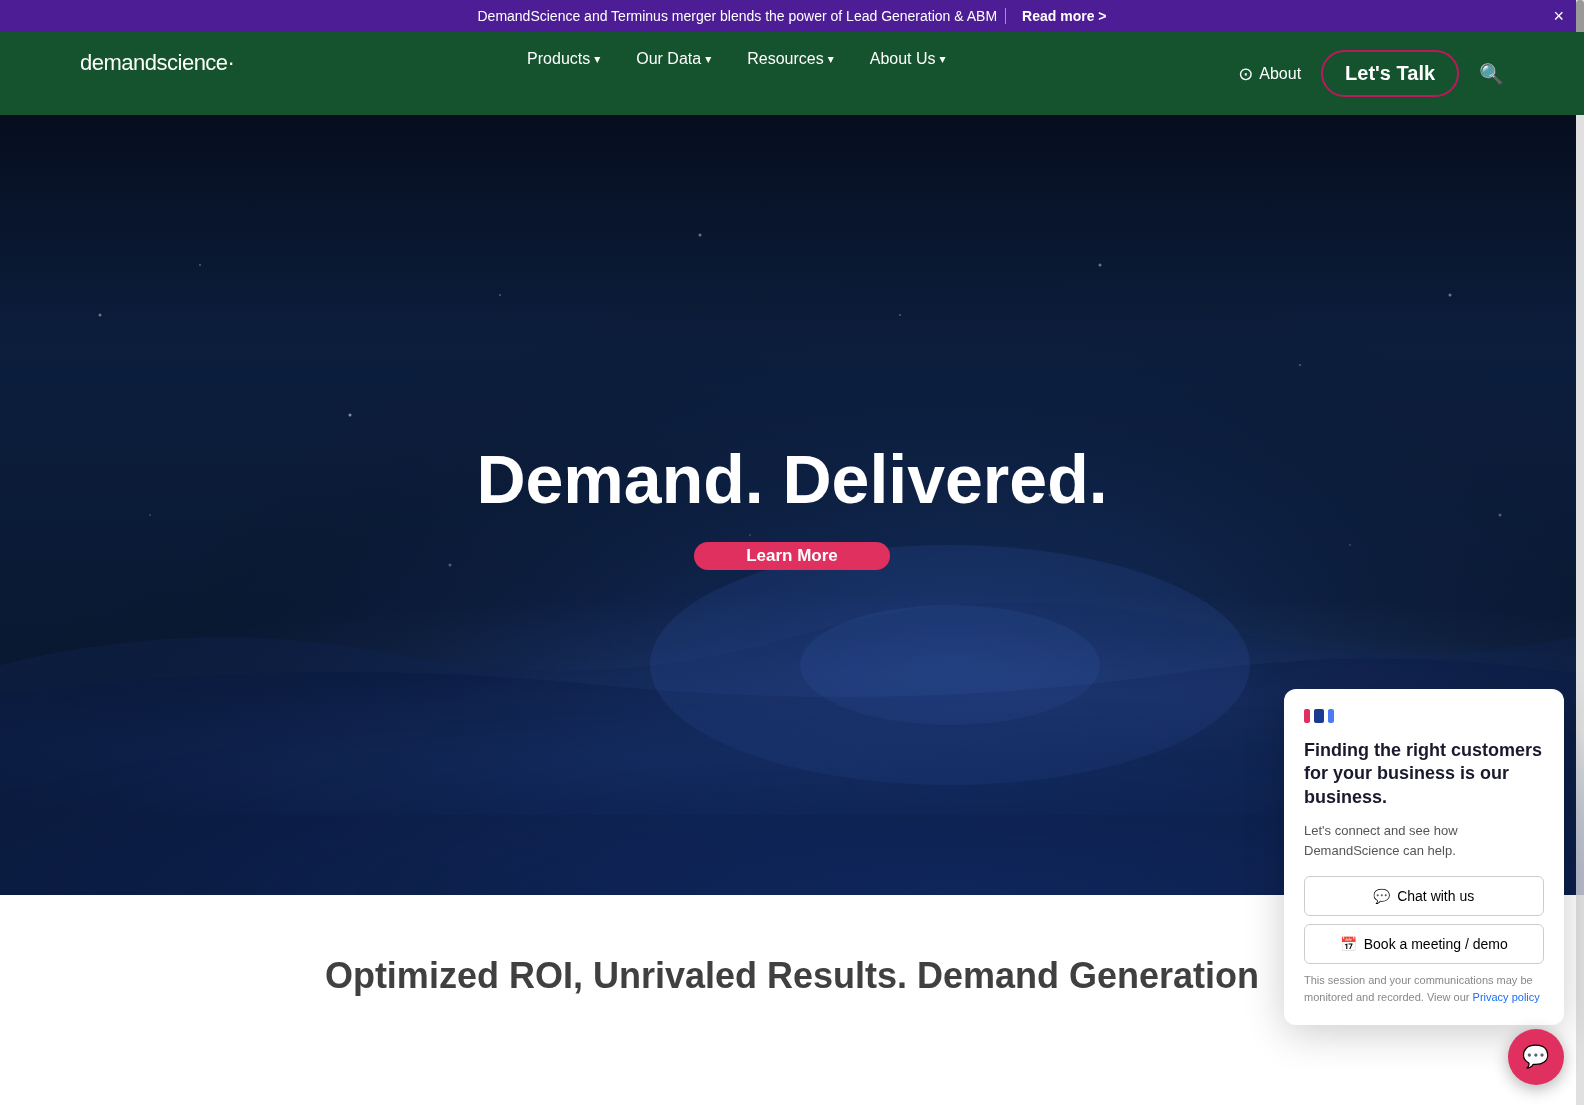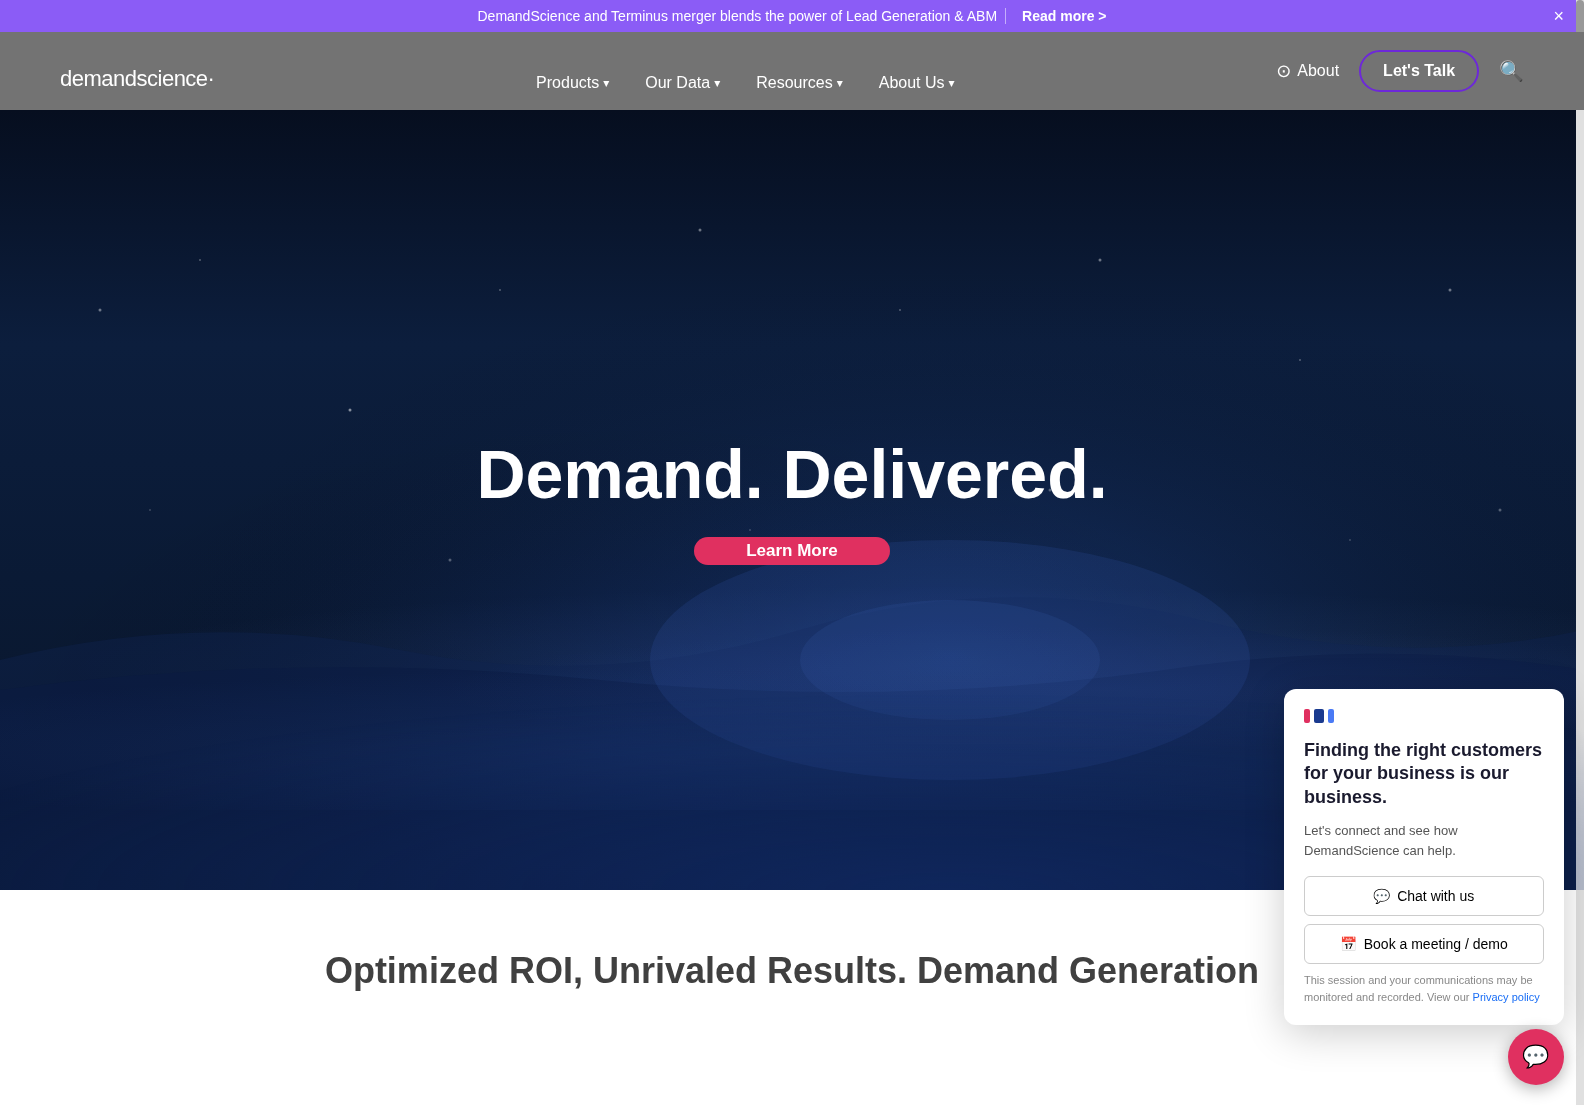--- a/index.html
+++ b/index.html
@@ -1,20 +1,20 @@
 <!DOCTYPE html>
 <html><head>
   <meta charset="utf-8">
   <style>
     * { margin: 0; padding: 0; box-sizing: border-box; }
     body { font-family: -apple-system, BlinkMacSystemFont, 'Segoe UI', sans-serif; overflow-x: hidden; }
 
     
     .announcement-bar {
-      background: #8b5cf6;
+      background: #4c1d95;
       color: white;
       text-align: center;
       padding: 8px 40px;
       font-size: 14px;
       display: flex;
       align-items: center;
       justify-content: center;
       position: relative;
     }
     .announcement-bar a { color: white; font-weight: 700; margin-left: 8px; text-decoration: none; }
@@ -24,24 +24,24 @@
       right: 20px;
       background: none;
       border: none;
       color: white;
       font-size: 18px;
       cursor: pointer;
     }
 
     
     nav {
-      background: #737373;
-      padding: 18px 60px;
-      display: flex;
-      align-items: flex-end;
+      background: #14532d;
+      padding: 18px 80px;
+      display: flex;
+      align-items: flex-start;
       justify-content: space-between;
       position: relative;
       z-index: 10;
     }
     .logo {
       color: white;
       font-size: 22px;
       font-weight: 400;
       letter-spacing: -0.5px;
     }
@@ -70,25 +70,25 @@
       background: none;
       border: none;
       font-size: 16px;
       cursor: pointer;
       display: flex;
       align-items: center;
       gap: 6px;
     }
     .lets-talk-btn {
       background: transparent;
-      border: 2px solid #6d28d9;
+      border: 2px solid #be185d;
       color: white;
       padding: 10px 22px;
       border-radius: 30px;
-      font-size: 16px;
+      font-size: 20px;
       font-weight: 600;
       cursor: pointer;
     }
     .search-btn {
       background: none;
       border: none;
       color: white;
       font-size: 20px;
       cursor: pointer;
     }

